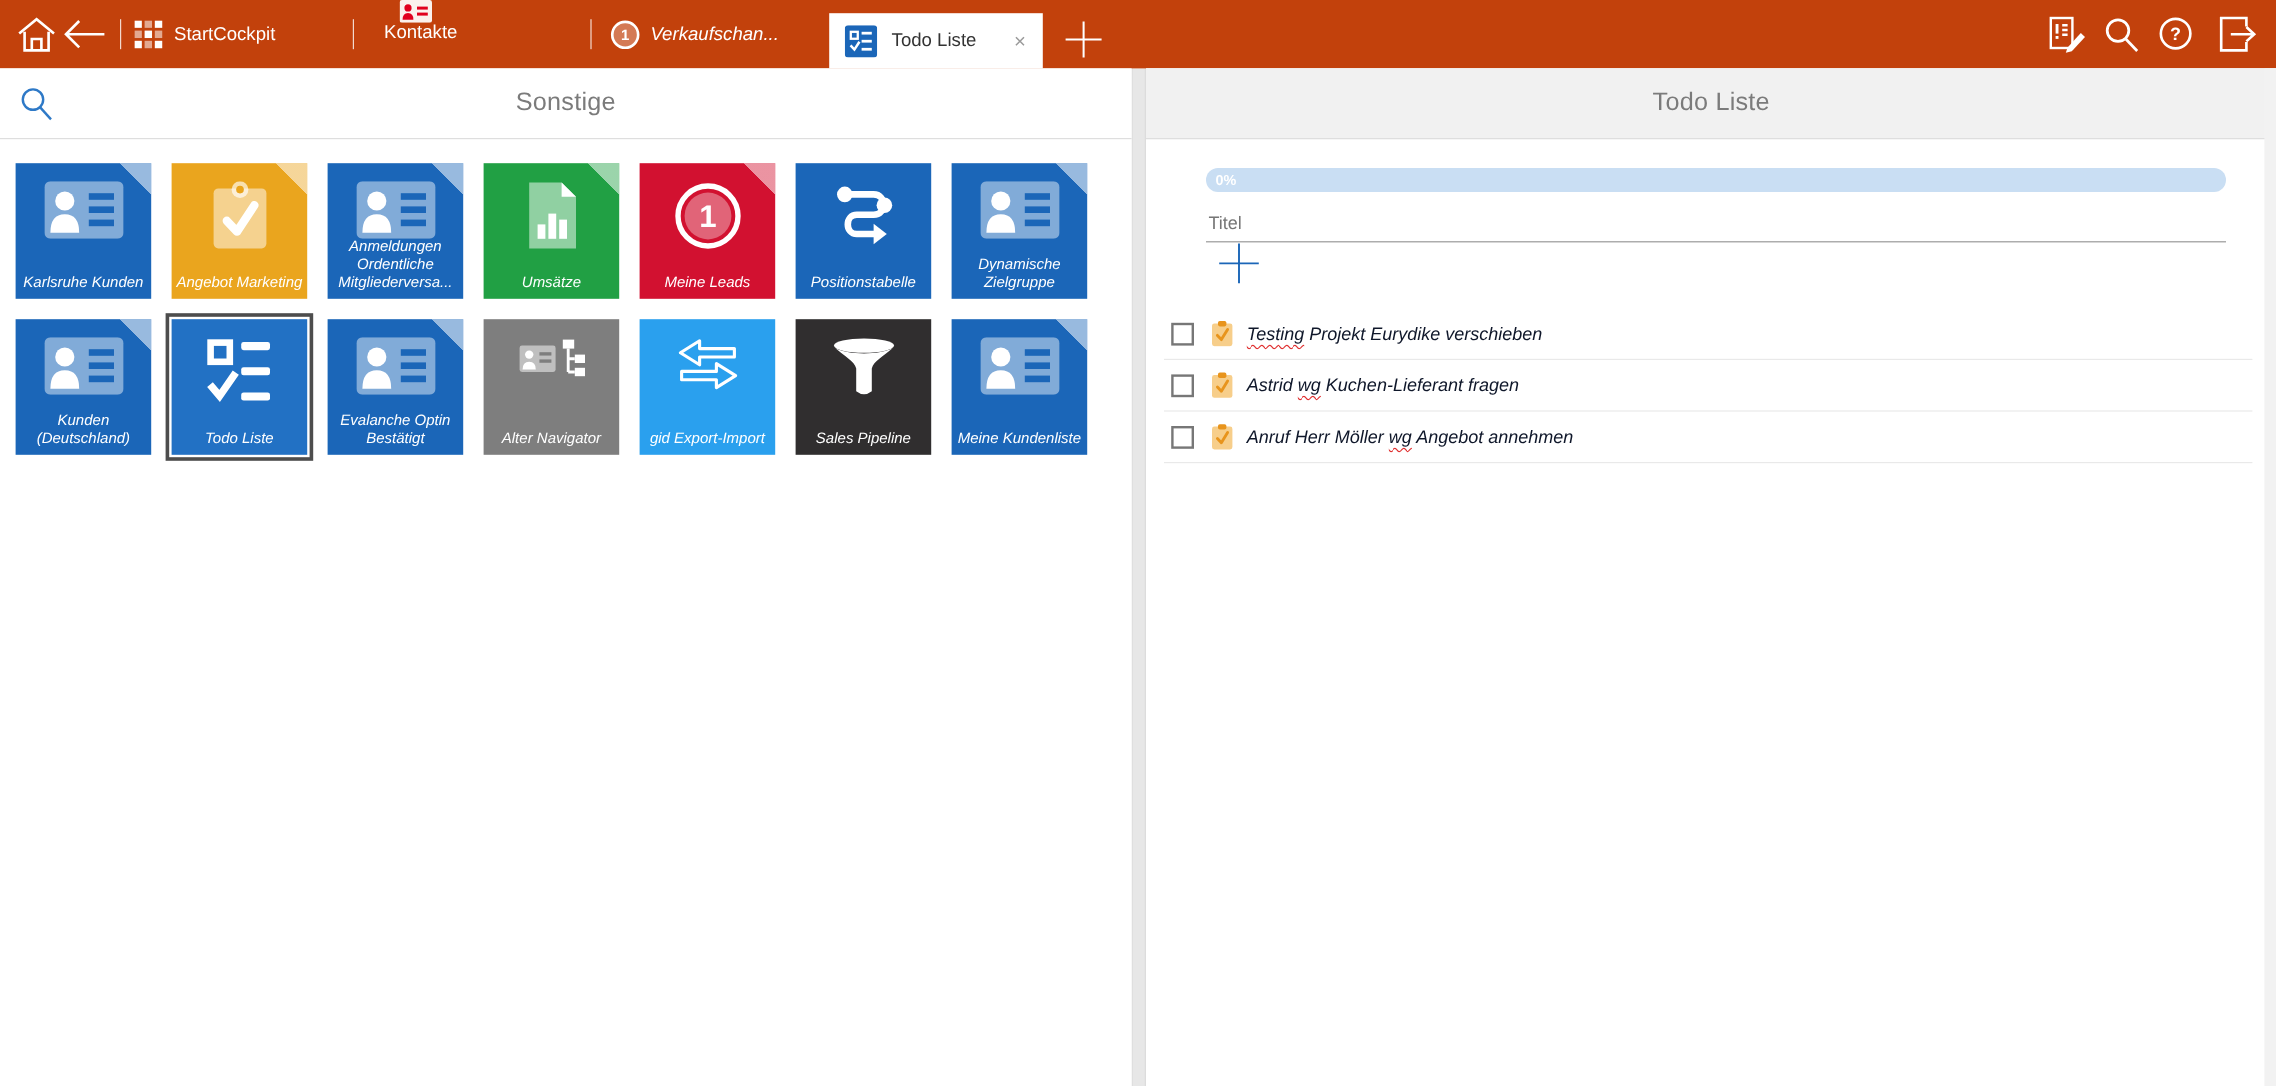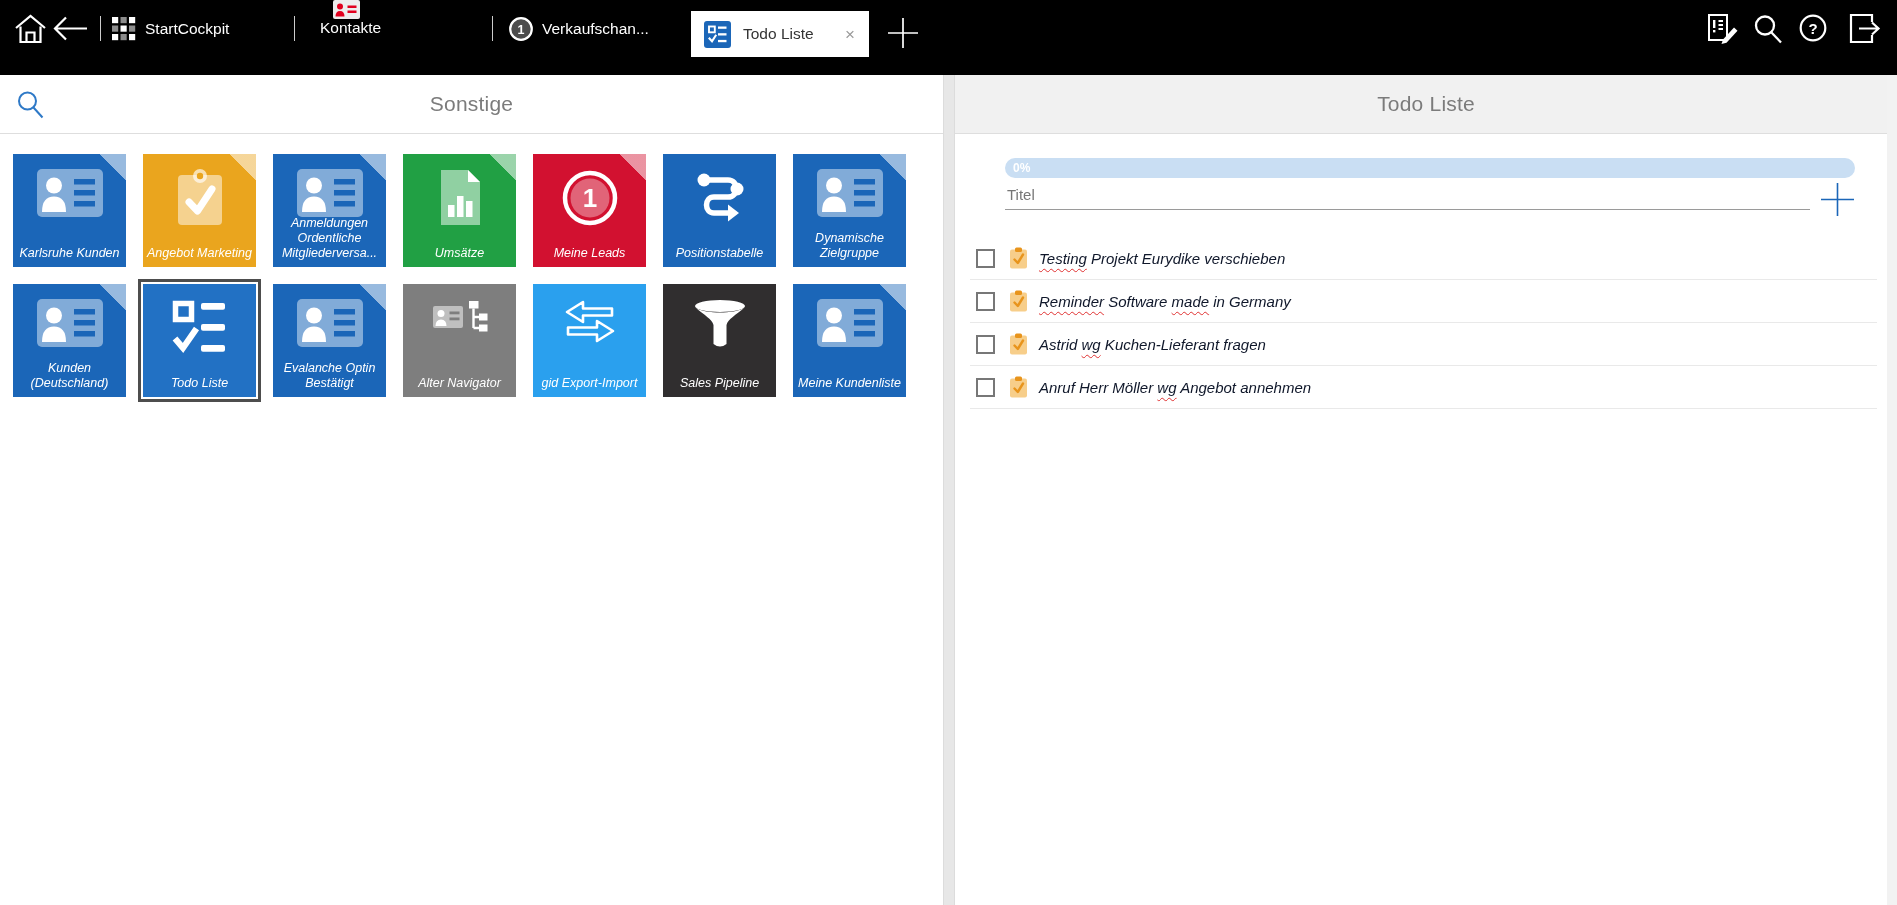--- a/index.html
+++ b/index.html
@@ -1,20 +1,20 @@
 <!DOCTYPE html>
 <html><head>
 <meta charset="utf-8">
 <style>
   * { margin:0; padding:0; box-sizing:border-box; }
   html,body { width:1897px; height:905px; overflow:hidden; }
   body { font-family:"Liberation Sans","DejaVu Sans",sans-serif; background:#fff; }
 
   
-  .topbar { position:relative; width:1897px; height:75px; background:#000000; color:#fff; }
+  .topbar { position:relative; width:1897px; height:57px; background:#c2410c; color:#fff; }
   .tb-item { position:absolute; display:flex; align-items:center; cursor:default; }
   .tb-sep { position:absolute; top:16px; width:1px; height:25px; background:rgba(255,255,255,.8); }
   .tb-label { font-size:15.5px; color:#fff; white-space:nowrap; }
   .tb-btn svg { display:block; }
   .tab { position:absolute; left:691px; top:11px; width:178px; height:46px; background:#fff; display:flex; align-items:center; }
   .tab .tab-icon { margin-left:13px; }
   .tab .tab-label { margin-left:12px; font-size:15.5px; color:#333; flex:1; }
   .tab .tab-close { margin-right:14px; color:#9a9a9a; font-size:17px; line-height:1; cursor:default; }
 
   
@@ -35,21 +35,21 @@
      background:linear-gradient(to bottom left, rgba(255,255,255,.55) 50%, transparent 50.5%); }
   .tile.selected { outline:3px solid #4D4D4D; outline-offset:2px; }
   .tile-icon { position:absolute; top:15px; left:0; right:0; display:flex; justify-content:center; }
   .tile-label { position:absolute; left:3px; right:3px; bottom:6px; text-align:center;
      color:#fff; font-size:12.5px; line-height:1.2;font-style:italic; }
 
   
   .rp-content { padding:0 42px 0 50px; position:relative; }
   .progress { margin-top:24px; height:20px; border-radius:10px; background:#C9DEF3; overflow:hidden; }
   .progress span { display:inline-block; padding-left:8px; line-height:20px; font-size:12px; font-weight:bold; color:#fff; }
-  .titel-row { display:flex; align-items:flex-end; margin-top:2px; }
+  .titel-row { display:flex; margin-top:12px;flex-direction:column; }
   .titel-input { flex:1; border:none; outline:none; border-bottom:1px solid #9A9A9A; background:transparent;
      font-family:inherit; font-size:15px; color:#333; padding:6px 2px 6px 2px; }
   .titel-input::placeholder { color:#767676; opacity:1; }
   .add-btn { margin-left:10px; margin-bottom:-7px; cursor:pointer; }
   .todo-list { margin:27px -22px 0 -35px; }
   .todo-row { display:flex; align-items:center; height:43px; border-bottom:1px solid #E9E9E9; cursor:pointer; }
   .todo-check { width:19px; height:19px; border:2px solid #777; background:#fff; margin-left:6px; flex:0 0 19px; }
   .todo-clip { margin-left:14px; display:flex; }
   .todo-title { margin-left:11px; font-size:15px; color:#0f172a; white-space:nowrap;font-style:italic; }
   .sq { text-decoration-line:underline; text-decoration-style:wavy; text-decoration-color:#E03131;
@@ -110,21 +110,21 @@
   </div>
   <span class="tb-sep" style="left:492px;"></span>
 
   <div class="tb-item" style="left:508px; top:0; height:57px;">
     <span style="display:flex;">
         <svg width="26" height="26" viewBox="0 0 26 26">
           <circle cx="13" cy="13" r="10.8" fill="rgba(255,255,255,.3)" stroke="#fff" stroke-width="2.2"></circle>
           <text x="13" y="17.5" font-size="12.5" font-weight="bold" text-anchor="middle" fill="#fff">1</text>
         </svg>
       </span>
-    <span class="tb-label" style="margin-left:8px;">Verkaufschan...</span>
+    <span class="tb-label" style="margin-left:8px;font-style:italic;">Verkaufschan...</span>
   </div>
 
   <div class="tab">
     <span class="tab-icon" style="display:flex;">
         <svg width="27" height="27" viewBox="0 0 27 27">
           <rect width="27" height="27" rx="3" fill="#1B66B8"></rect>
           <rect x="5" y="5.5" width="5.8" height="5.8" fill="none" stroke="#fff" stroke-width="1.9"></rect>
           <rect x="14" y="5.5" width="8.5" height="2.3" fill="#fff"></rect>
           <rect x="14" y="12.2" width="8.5" height="2.3" fill="#fff"></rect>
           <rect x="14" y="18.9" width="8.5" height="2.3" fill="#fff"></rect>
@@ -394,31 +394,20 @@
   </div>
           <div class="todo-row">
     <span class="todo-check"></span>
     <span class="todo-clip">
               <svg width="19" height="22" viewBox="0 0 19 22">
                 <rect x="1" y="2.5" width="17" height="19" rx="2" fill="#F7CE8A"></rect>
                 <rect x="6" y="0.5" width="7" height="4.5" rx="1.5" fill="#E8941C"></rect>
                 <path d="M5.5 12.5 L8.8 16 L14 7.5" fill="none" stroke="#E8941C" stroke-width="2.4" stroke-linecap="round" stroke-linejoin="round"></path>
               </svg>
             </span>
-    <span class="todo-title"><span class="sq">Reminder</span><span> Software </span><span class="sq">made</span><span> in Germany</span></span>
-  </div>
-          <div class="todo-row">
-    <span class="todo-check"></span>
-    <span class="todo-clip">
-              <svg width="19" height="22" viewBox="0 0 19 22">
-                <rect x="1" y="2.5" width="17" height="19" rx="2" fill="#F7CE8A"></rect>
-                <rect x="6" y="0.5" width="7" height="4.5" rx="1.5" fill="#E8941C"></rect>
-                <path d="M5.5 12.5 L8.8 16 L14 7.5" fill="none" stroke="#E8941C" stroke-width="2.4" stroke-linecap="round" stroke-linejoin="round"></path>
-              </svg>
-            </span>
     <span class="todo-title"><span>Astrid </span><span class="sq">wg</span><span> Kuchen-Lieferant fragen</span></span>
   </div>
           <div class="todo-row">
     <span class="todo-check"></span>
     <span class="todo-clip">
               <svg width="19" height="22" viewBox="0 0 19 22">
                 <rect x="1" y="2.5" width="17" height="19" rx="2" fill="#F7CE8A"></rect>
                 <rect x="6" y="0.5" width="7" height="4.5" rx="1.5" fill="#E8941C"></rect>
                 <path d="M5.5 12.5 L8.8 16 L14 7.5" fill="none" stroke="#E8941C" stroke-width="2.4" stroke-linecap="round" stroke-linejoin="round"></path>
               </svg>

